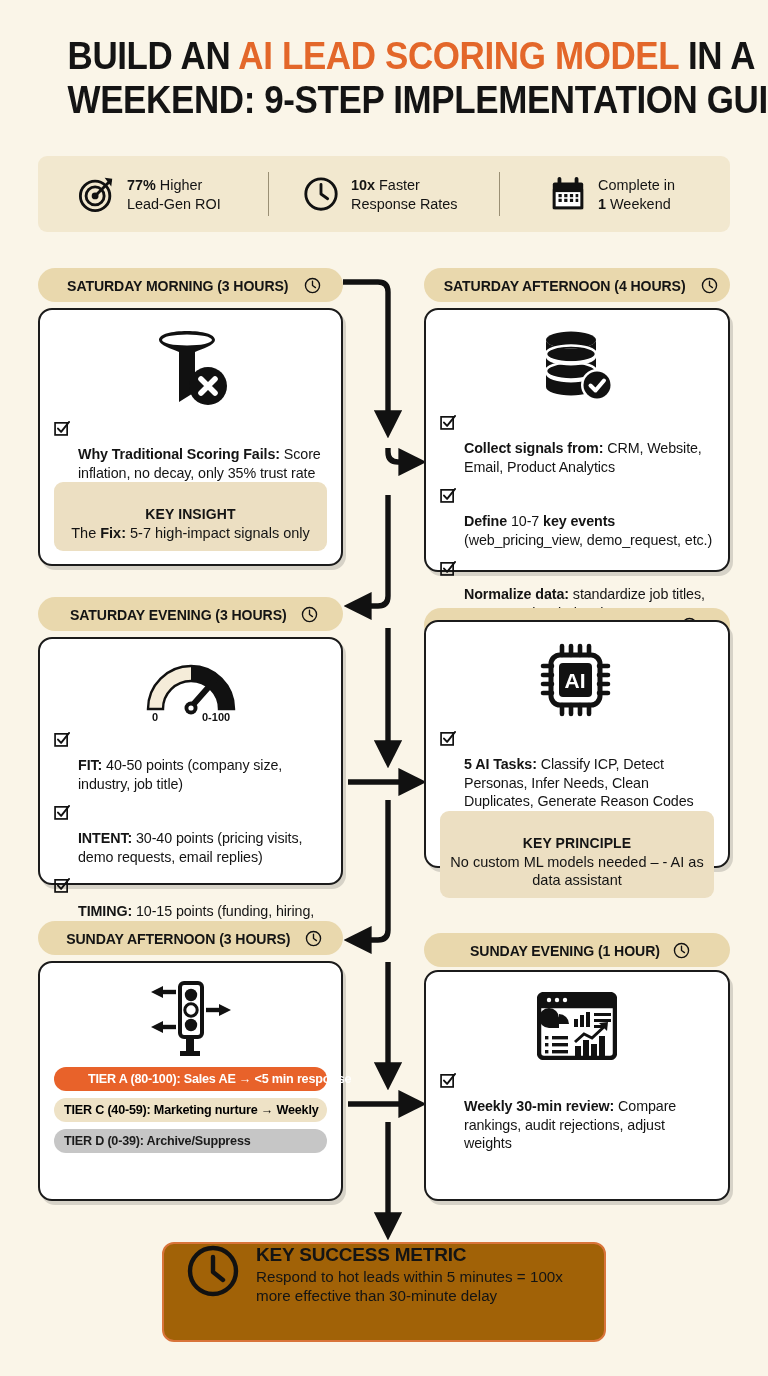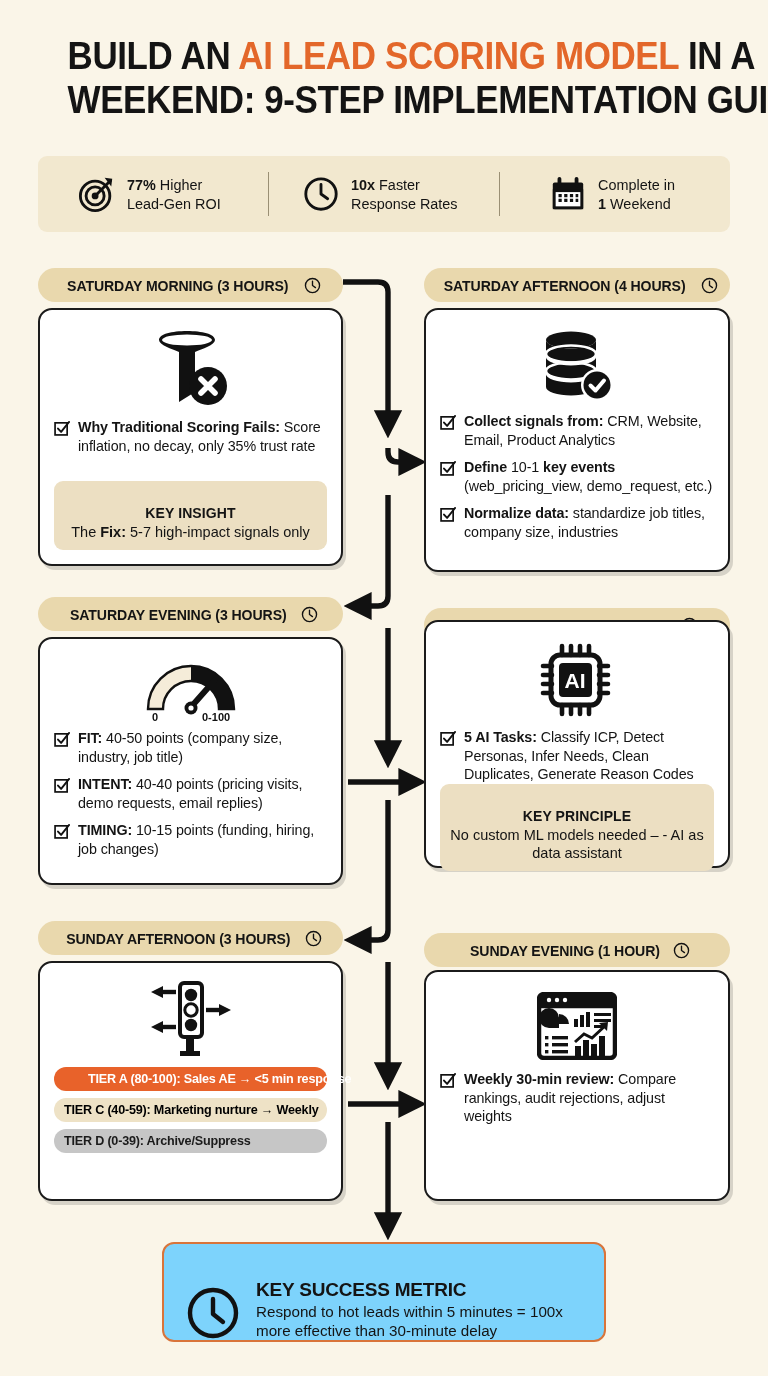--- a/index.html
+++ b/index.html
@@ -69,21 +69,21 @@
     box-shadow: 3px 4px 0 rgba(0,0,0,0.14);
     padding: 12px 14px 14px;
     display: flex; flex-direction: column;
   }
   .card-icon-wrap { display: flex; justify-content: center; margin: 8px 0 10px; }
   .card-icon-wrap svg { display: block; }
 
   .bullets { display: flex; flex-direction: column; gap: 9px; }
   .bullet { display: flex; gap: 8px; align-items: flex-start; }
   .cbx { width: 16px; height: 16px; flex: none; margin-top: 2px; }
-  .btext { font-size: 14.3px; line-height: 18.5px; letter-spacing: -0.1px; }
+  .btext { font-size: 14.3px; line-height: 18.5px; letter-spacing: -0.1px; margin-top: 27px; }
   .btext b { font-weight: bold; }
 
   .keybox {
     margin-top: auto;
     background: #ecdfc2;
     border-radius: 9px;
     padding: 24px 10px 9px;
     text-align: center;
   }
   .keybox-title { font-size: 14px; font-weight: bold; letter-spacing: 0.1px; }
@@ -95,24 +95,24 @@
   .tier {
     border-radius: 13px; padding: 5px 10px;
     font-size: 12.6px; font-weight: bold; letter-spacing: -0.2px;
     white-space: nowrap;
   }
 
   
   #footer {
     position: absolute; left: 162px; top: 1242px;
     width: 444px; height: 100px;
-    background: #7dd3fc;
+    background: #a16207;
     border: 2px solid #d9743a;
     border-radius: 12px;
-    display: flex; align-items: flex-end; gap: 16px;
+    display: flex; align-items: flex-start; gap: 16px;
     padding: 0 22px;
   }
   #footer-clock { width: 54px; height: 54px; flex: none; }
   .f-title { font-size: 19px; font-weight: bold; letter-spacing: -0.2px; }
   .f-body { font-size: 15.2px; line-height: 19px; margin-top: 1px; }
 
   
   #connectors { position: absolute; left: 0; top: 0; width: 768px; height: 1376px; pointer-events: none; }
 </style>
 </head>
@@ -263,21 +263,21 @@
             <rect x="1.2" y="3.2" width="13.6" height="13.6" fill="none" stroke="#111" stroke-width="1.9"></rect>
             <path d="M4.5 9.6 L8 13.4 L17 2.2" fill="none" stroke="#111" stroke-width="2.1" stroke-linecap="round" stroke-linejoin="round"></path>
           </svg>
         <div class="btext"><b>Collect signals from:</b><span> CRM, Website, Email, Product Analytics</span></div>
       </div>
       <div class="bullet">
         <svg class="cbx" viewBox="0 0 18 18">
             <rect x="1.2" y="3.2" width="13.6" height="13.6" fill="none" stroke="#111" stroke-width="1.9"></rect>
             <path d="M4.5 9.6 L8 13.4 L17 2.2" fill="none" stroke="#111" stroke-width="2.1" stroke-linecap="round" stroke-linejoin="round"></path>
           </svg>
-        <div class="btext"><b>Define</b><span> 10-1 </span><b>key events</b><span> (web_pricing_view, demo_request, etc.)</span></div>
+        <div class="btext"><b>Define</b><span> 10-7 </span><b>key events</b><span> (web_pricing_view, demo_request, etc.)</span></div>
       </div>
       <div class="bullet">
         <svg class="cbx" viewBox="0 0 18 18">
             <rect x="1.2" y="3.2" width="13.6" height="13.6" fill="none" stroke="#111" stroke-width="1.9"></rect>
             <path d="M4.5 9.6 L8 13.4 L17 2.2" fill="none" stroke="#111" stroke-width="2.1" stroke-linecap="round" stroke-linejoin="round"></path>
           </svg>
         <div class="btext"><b>Normalize data:</b><span> standardize job titles, company size, industries</span></div>
       </div>
     </div>
   </div>
@@ -307,21 +307,21 @@
             <rect x="1.2" y="3.2" width="13.6" height="13.6" fill="none" stroke="#111" stroke-width="1.9"></rect>
             <path d="M4.5 9.6 L8 13.4 L17 2.2" fill="none" stroke="#111" stroke-width="2.1" stroke-linecap="round" stroke-linejoin="round"></path>
           </svg>
         <div class="btext"><b>FIT:</b><span> 40-50 points (company size, industry, job title)</span></div>
       </div>
       <div class="bullet">
         <svg class="cbx" viewBox="0 0 18 18">
             <rect x="1.2" y="3.2" width="13.6" height="13.6" fill="none" stroke="#111" stroke-width="1.9"></rect>
             <path d="M4.5 9.6 L8 13.4 L17 2.2" fill="none" stroke="#111" stroke-width="2.1" stroke-linecap="round" stroke-linejoin="round"></path>
           </svg>
-        <div class="btext"><b>INTENT:</b><span> 40-40 points (pricing visits, demo requests, email replies)</span></div>
+        <div class="btext"><b>INTENT:</b><span> 30-40 points (pricing visits, demo requests, email replies)</span></div>
       </div>
       <div class="bullet">
         <svg class="cbx" viewBox="0 0 18 18">
             <rect x="1.2" y="3.2" width="13.6" height="13.6" fill="none" stroke="#111" stroke-width="1.9"></rect>
             <path d="M4.5 9.6 L8 13.4 L17 2.2" fill="none" stroke="#111" stroke-width="2.1" stroke-linecap="round" stroke-linejoin="round"></path>
           </svg>
         <div class="btext"><b>TIMING:</b><span> 10-15 points (funding, hiring, job changes)</span></div>
       </div>
     </div>
   </div>

